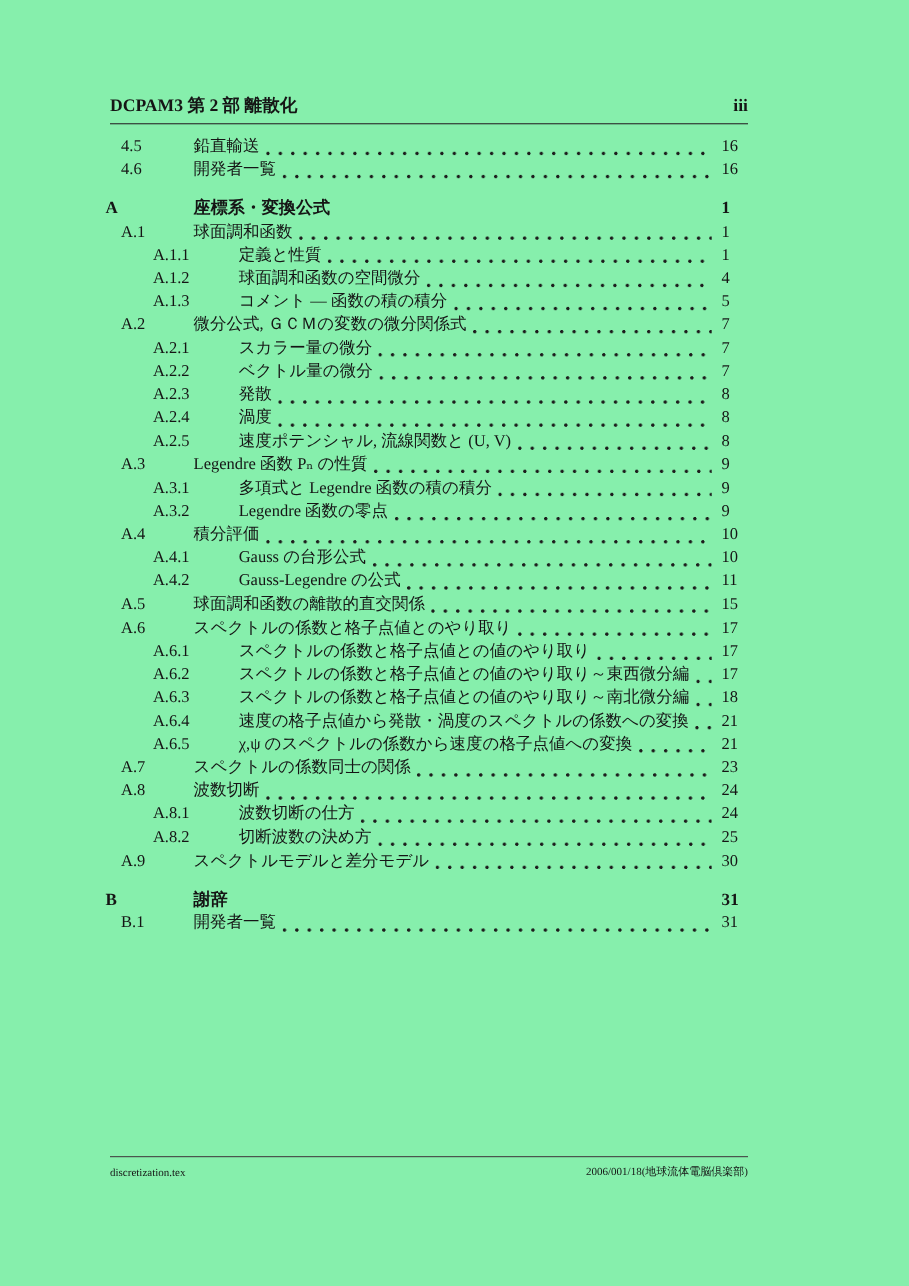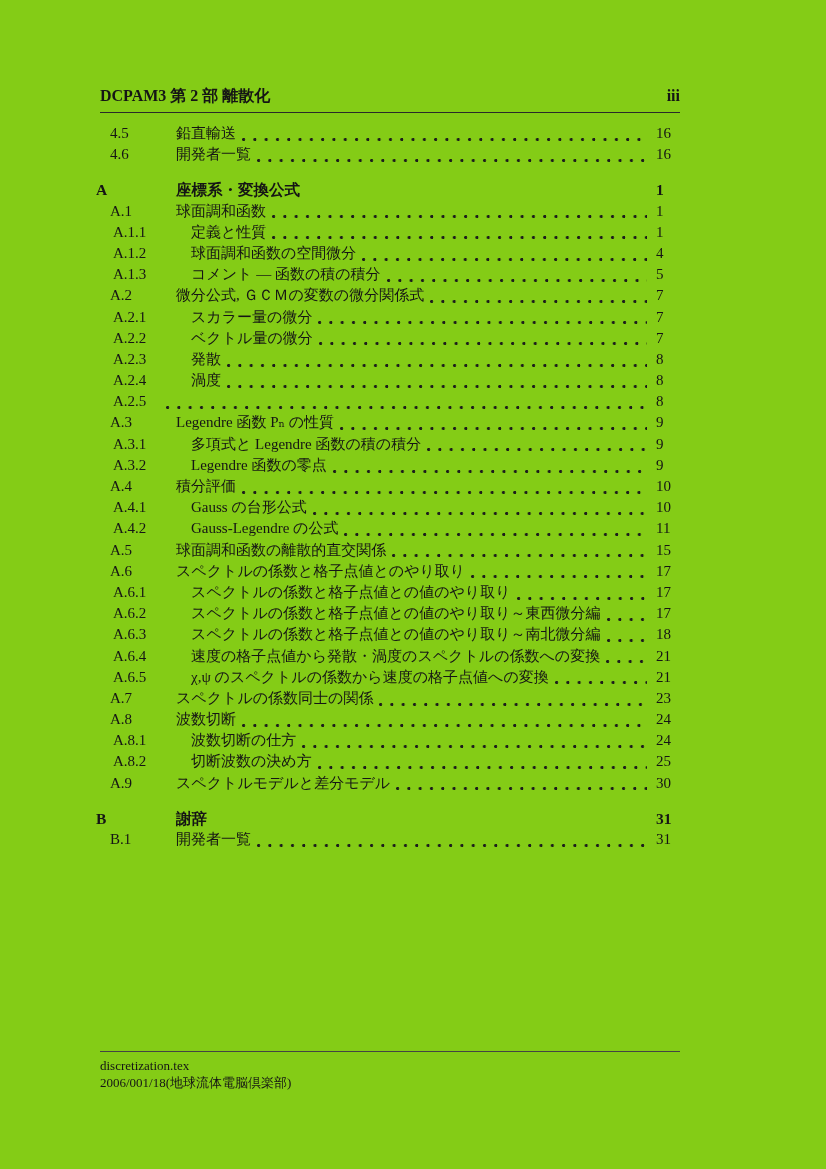--- a/index.html
+++ b/index.html
@@ -1,20 +1,20 @@
 <!DOCTYPE html>
 <html lang="ja"><head>
 <meta charset="utf-8">
 <style>
   html, body { margin: 0; padding: 0; background: #ffffff; }
   .page {
     position: relative;
     width: 826px;
     height: 1169px;
-    background: #84cc16;
+    background: #86efac;
     color: #151515;
     font-family: "Liberation Serif", "DejaVu Serif", serif;
     overflow: hidden;
   }
   
   .header {
     position: absolute;
     left: 100px;
     top: 86px;
     width: 580px;
@@ -48,34 +48,33 @@
     flex: 1 1 auto;
     align-self: flex-end;
     height: 3px;
     margin: 0 9px 3.5px 3px;
     background: radial-gradient(circle at 1.6px 1.5px, #1c1c1c 1.25px, rgba(0,0,0,0) 1.8px) 0 0 / 11.3px 3px repeat-x;
   }
   .row.chapter { margin-top: 14px; font-weight: bold; font-size: 15.5px; }
   .row.chapter .leader { visibility: hidden; }
   .row.chapter .num    { width: 52px; }
   .row.section .num    { margin-left: 14px; width: 38px; }
-  .row.subsection .num { margin-left: 17px; width: 50px; }
+  .row.subsection .num { margin-left: 43px; width: 50px; }
   
   .footer {
     position: absolute;
     left: 100px;
     top: 1051px;
     width: 580px;
     display: flex;
     justify-content: space-between;
-    align-items: flex-start;
-    font-size: 13px;
+    align-items: flex-end;
+    font-size: 10px;
     border-top: 1.2px solid #444;
     padding-top: 6px;
-    flex-direction: column;
   }
 </style>
 </head>
 <body>
 
 <div class="page">
 
   <div class="header">
     <span>DCPAM3 第 2 部 離散化</span>
     <span>iii</span>
@@ -149,20 +148,21 @@
     <span class="pg">8</span>
   </div>
       <div class="row subsection">
     <span class="num">A.2.4</span>
     <span class="title">渦度</span>
     <span class="leader"></span>
     <span class="pg">8</span>
   </div>
       <div class="row subsection">
     <span class="num">A.2.5</span>
+    <span class="title">速度ポテンシャル, 流線関数と (U, V)</span>
     <span class="leader"></span>
     <span class="pg">8</span>
   </div>
       <div class="row section">
     <span class="num">A.3</span>
     <span class="title">Legendre 函数 Pₙ の性質</span>
     <span class="leader"></span>
     <span class="pg">9</span>
   </div>
       <div class="row subsection">

